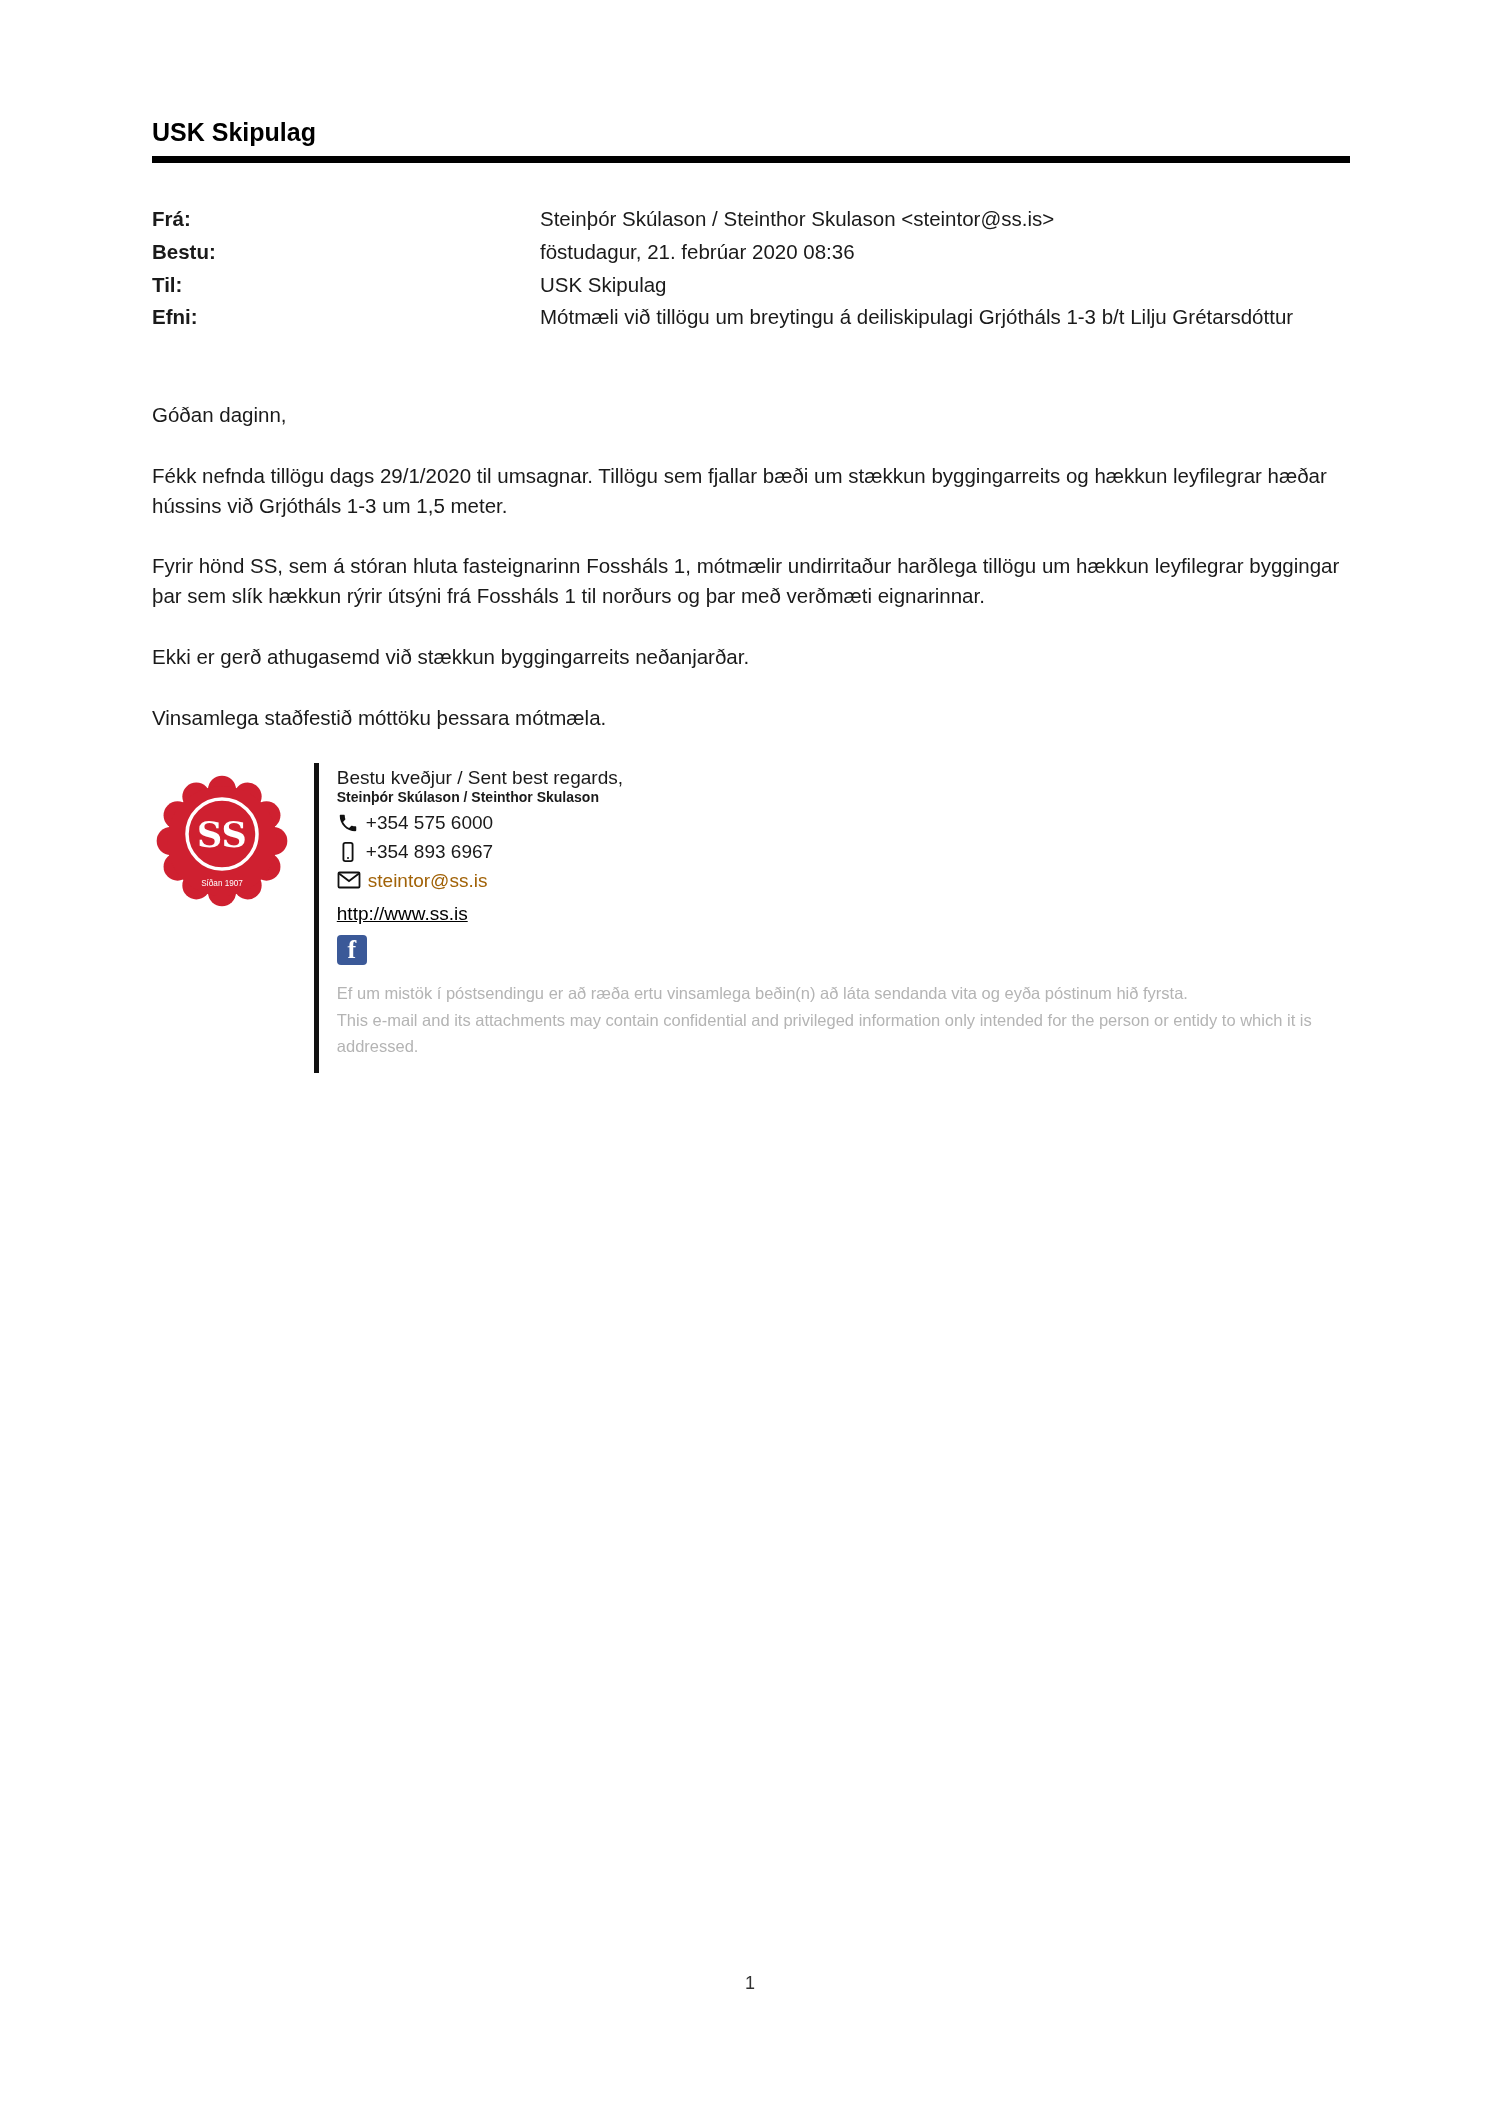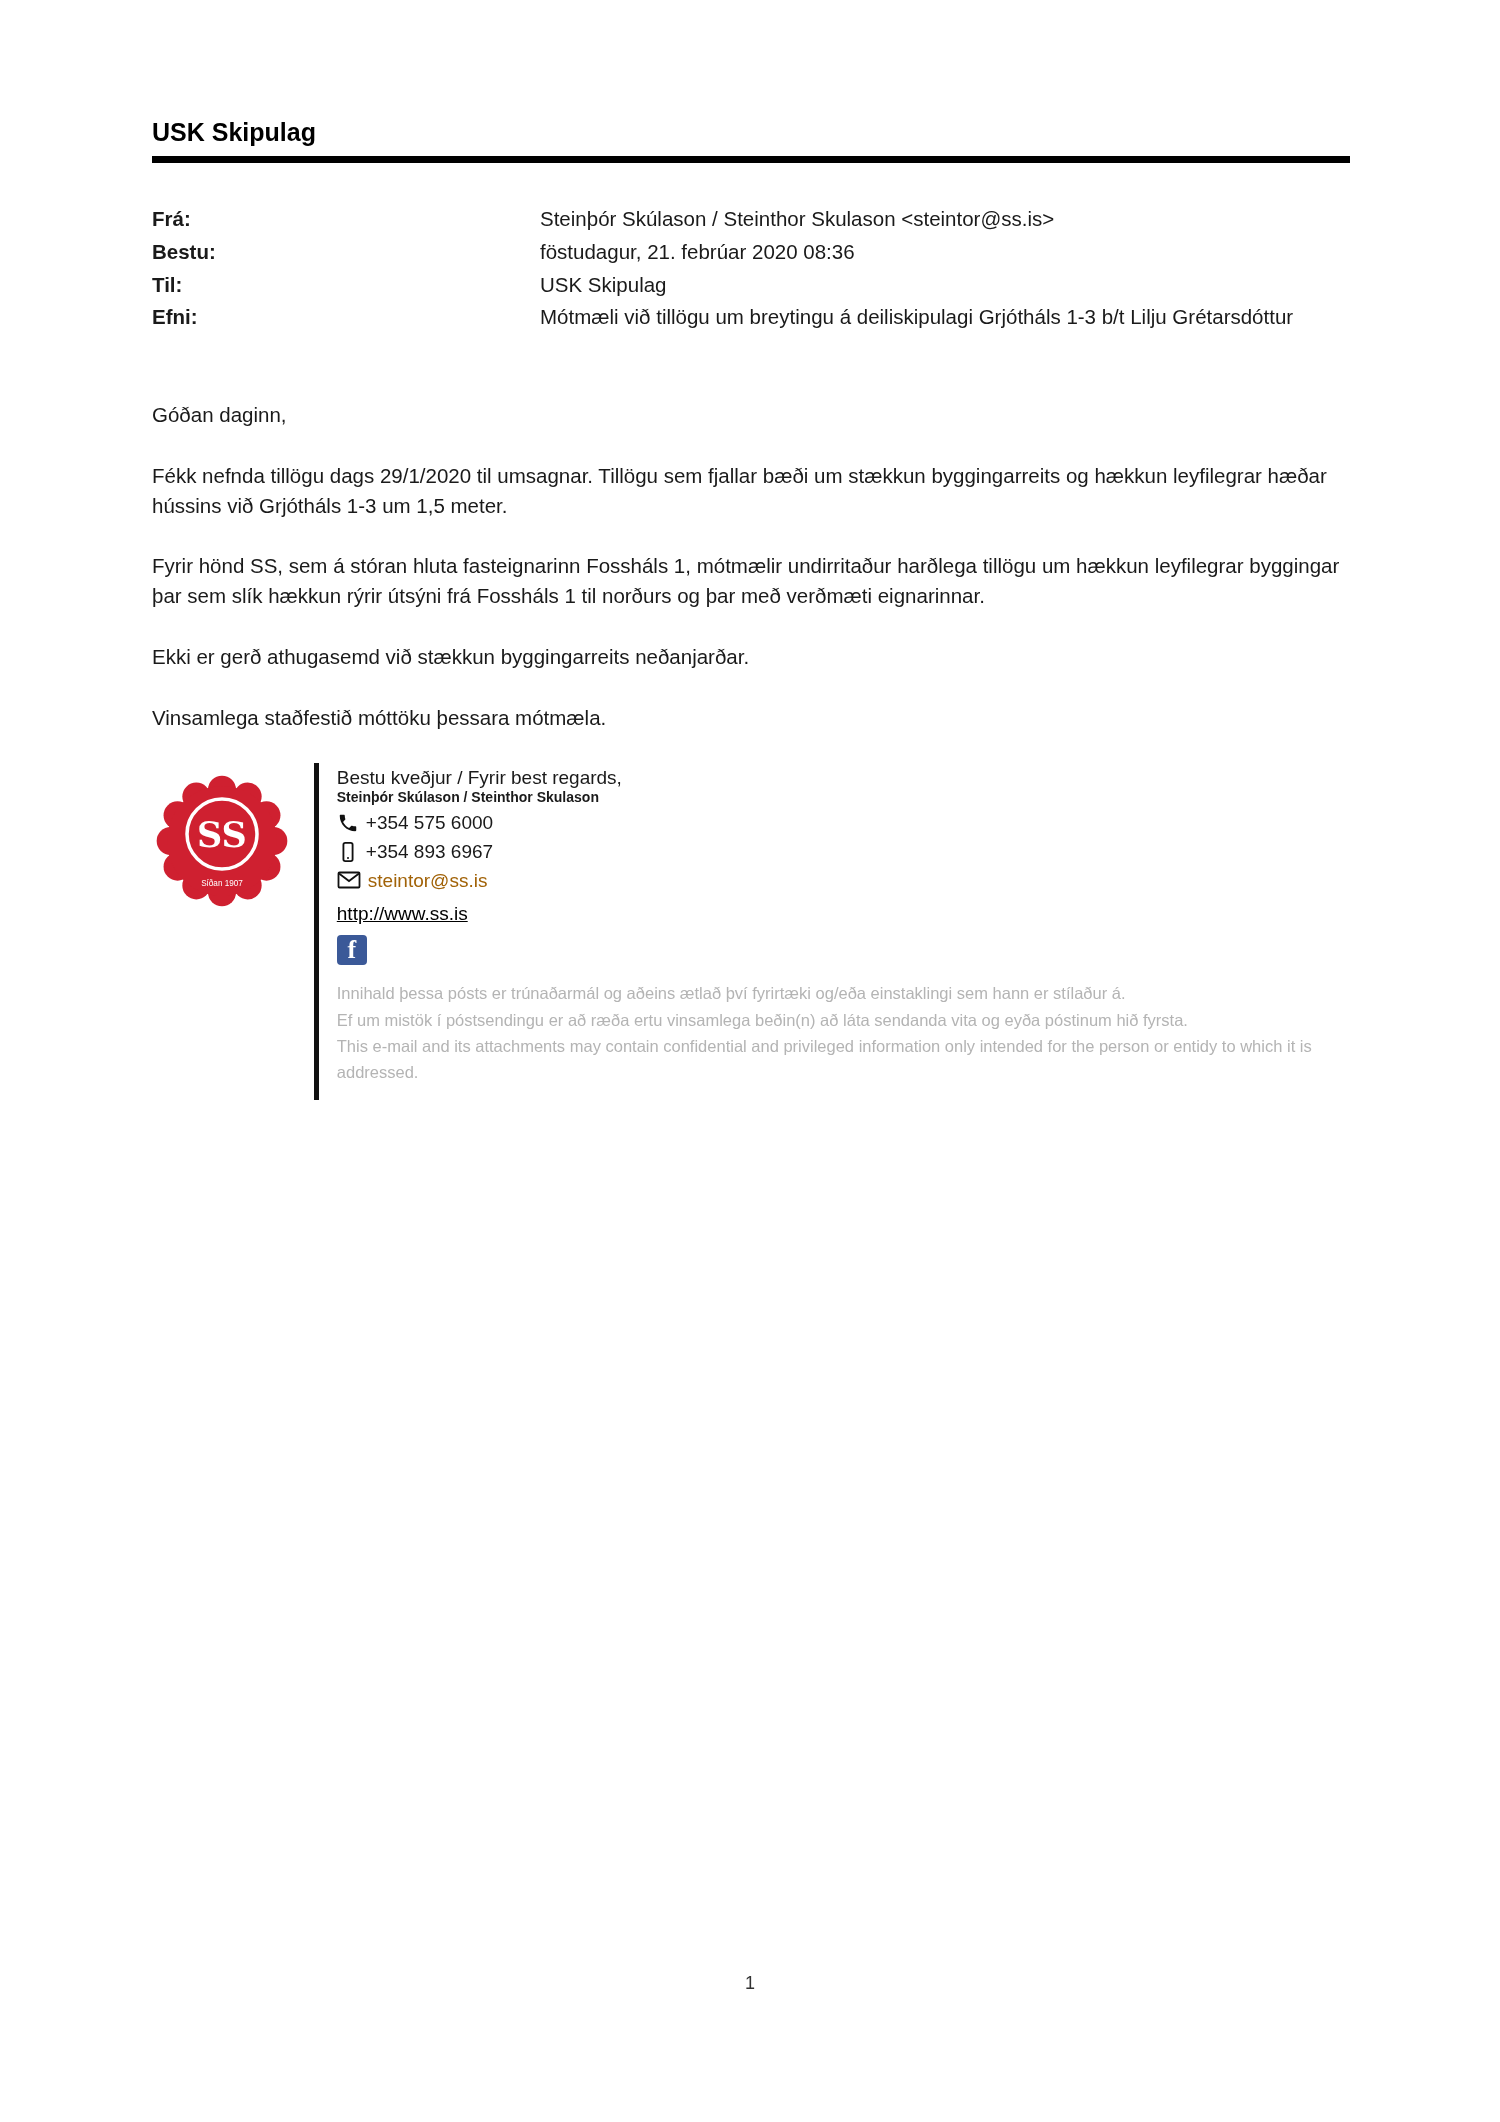--- a/index.html
+++ b/index.html
@@ -112,21 +112,21 @@
           </g>
           <circle cx="60" cy="54" r="30" fill="none" stroke="#ffffff" stroke-width="3"></circle>
           <text x="60" y="65" text-anchor="middle" font-size="30" font-weight="bold" fill="#ffffff" font-family="DejaVu Serif, serif">SS</text>
           <text x="60" y="99" text-anchor="middle" font-size="7" fill="#ffffff">Síðan 1907</text>
         </svg>
       </div>
 
       <div class="sig-bar"></div>
 
       <div class="sig-col">
-        <div class="sig-regards">Bestu kveðjur / Fyrir best regards,</div>
+        <div class="sig-regards">Bestu kveðjur / Sent best regards,</div>
         <div class="sig-name">Steinþór Skúlason / Steinthor Skulason</div>
 
         <div class="contact-line">
           <svg width="22" height="22" viewBox="0 0 24 24">
             <path fill="#111" d="M6.62 10.79c1.44 2.83 3.76 5.14 6.59 6.59l2.2-2.2c.27-.27.67-.36 1.02-.24 1.12.37 2.33.57 3.57.57.55 0 1 .45 1 1V20c0 .55-.45 1-1 1-9.39 0-17-7.61-17-17 0-.55.45-1 1-1h3.5c.55 0 1 .45 1 1 0 1.25.2 2.45.57 3.57.11.35.03.74-.25 1.02l-2.2 2.2z"></path>
           </svg>
           <span>+354 575 6000</span>
         </div>
 
         <div class="contact-line">
@@ -145,21 +145,20 @@
           <span class="sig-email">steintor@ss.is</span>
         </div>
 
         <span class="sig-web">http://www.ss.is</span>
 
         <div class="fb-wrap">
           <span class="fb-icon">f</span>
         </div>
 
         <div class="disclaimer">
-          <div>Innihald þessa pósts er trúnaðarmál og aðeins ætlað því fyrirtæki og/eða einstaklingi sem hann er stílaður á.</div>
           <div>Ef um mistök í póstsendingu er að ræða ertu vinsamlega beðin(n) að láta sendanda vita og eyða póstinum hið fyrsta.</div>
           <div>This e-mail and its attachments may contain confidential and privileged information only intended for the person or entidy to which it is addressed.</div>
         </div>
       </div>
     </div>
 
   </div>
 
   <div class="page-num">1</div>
 </div>

